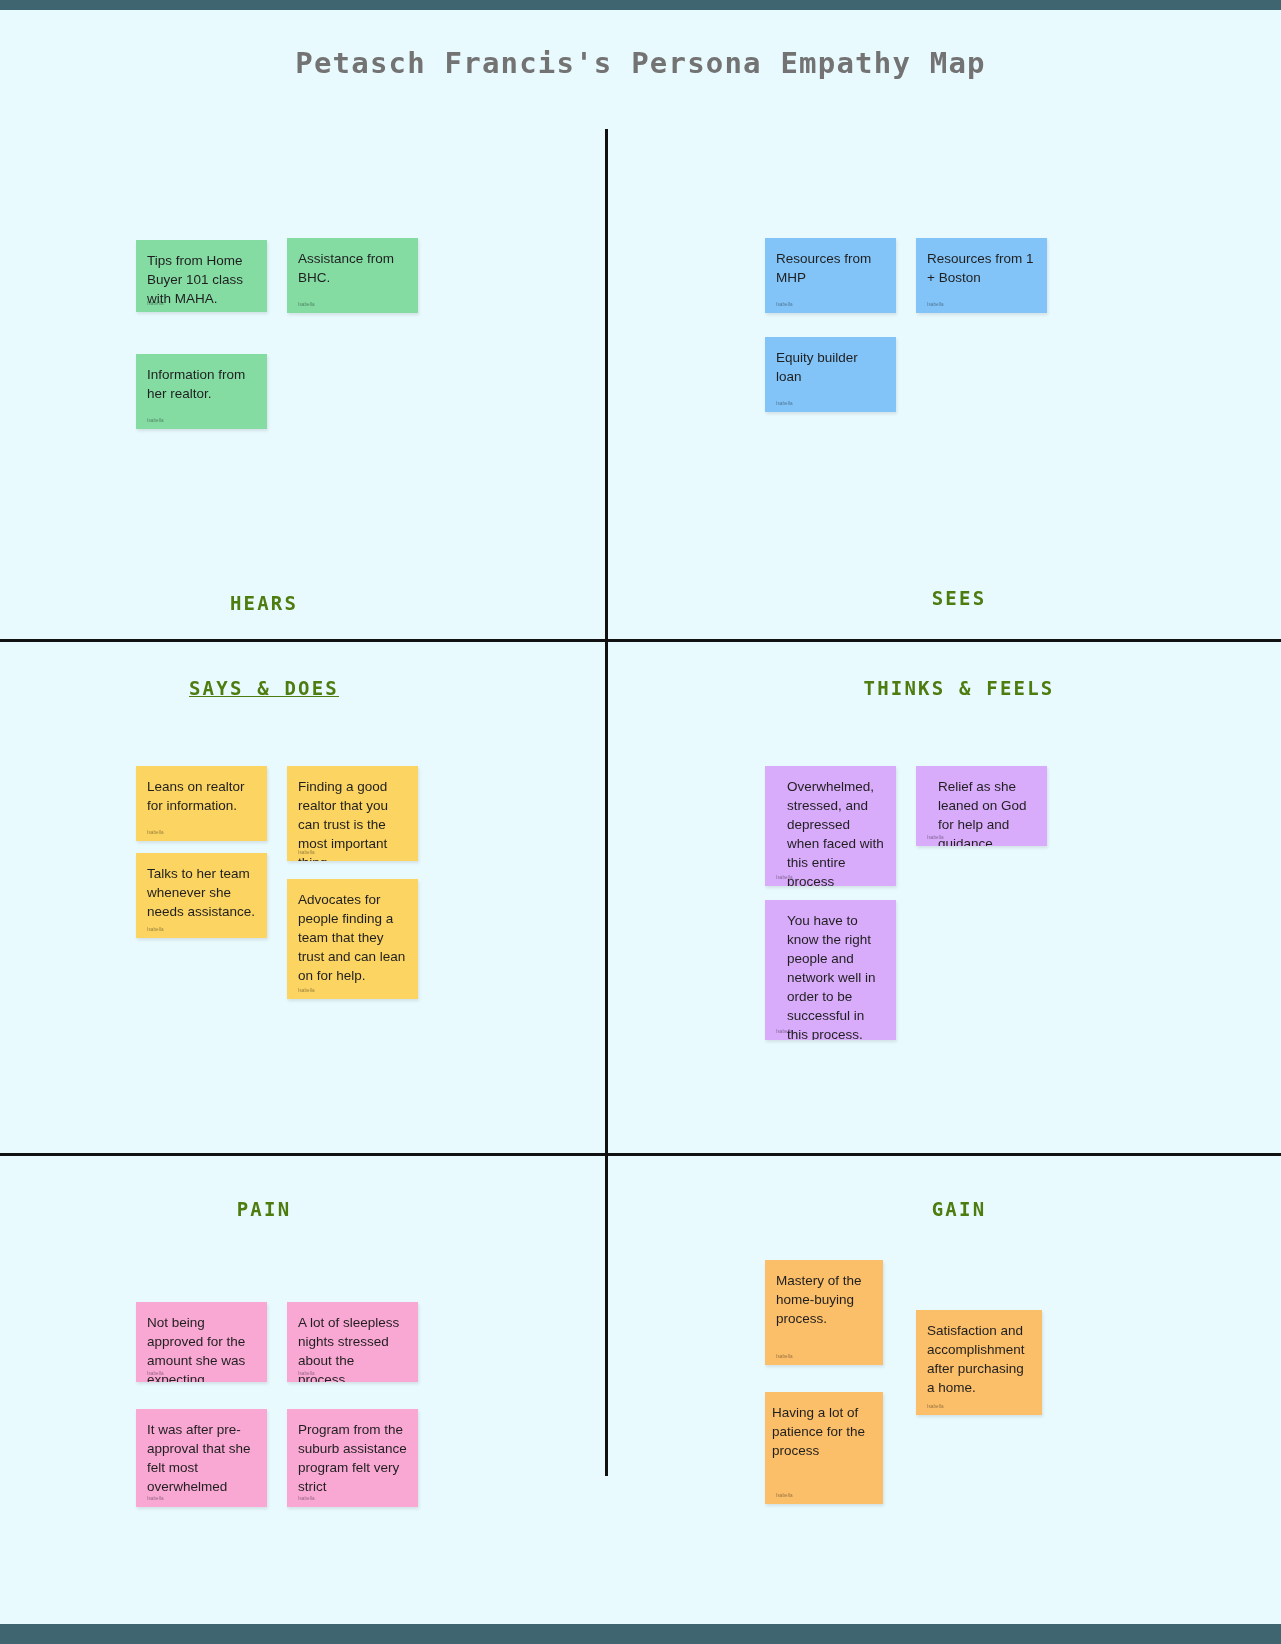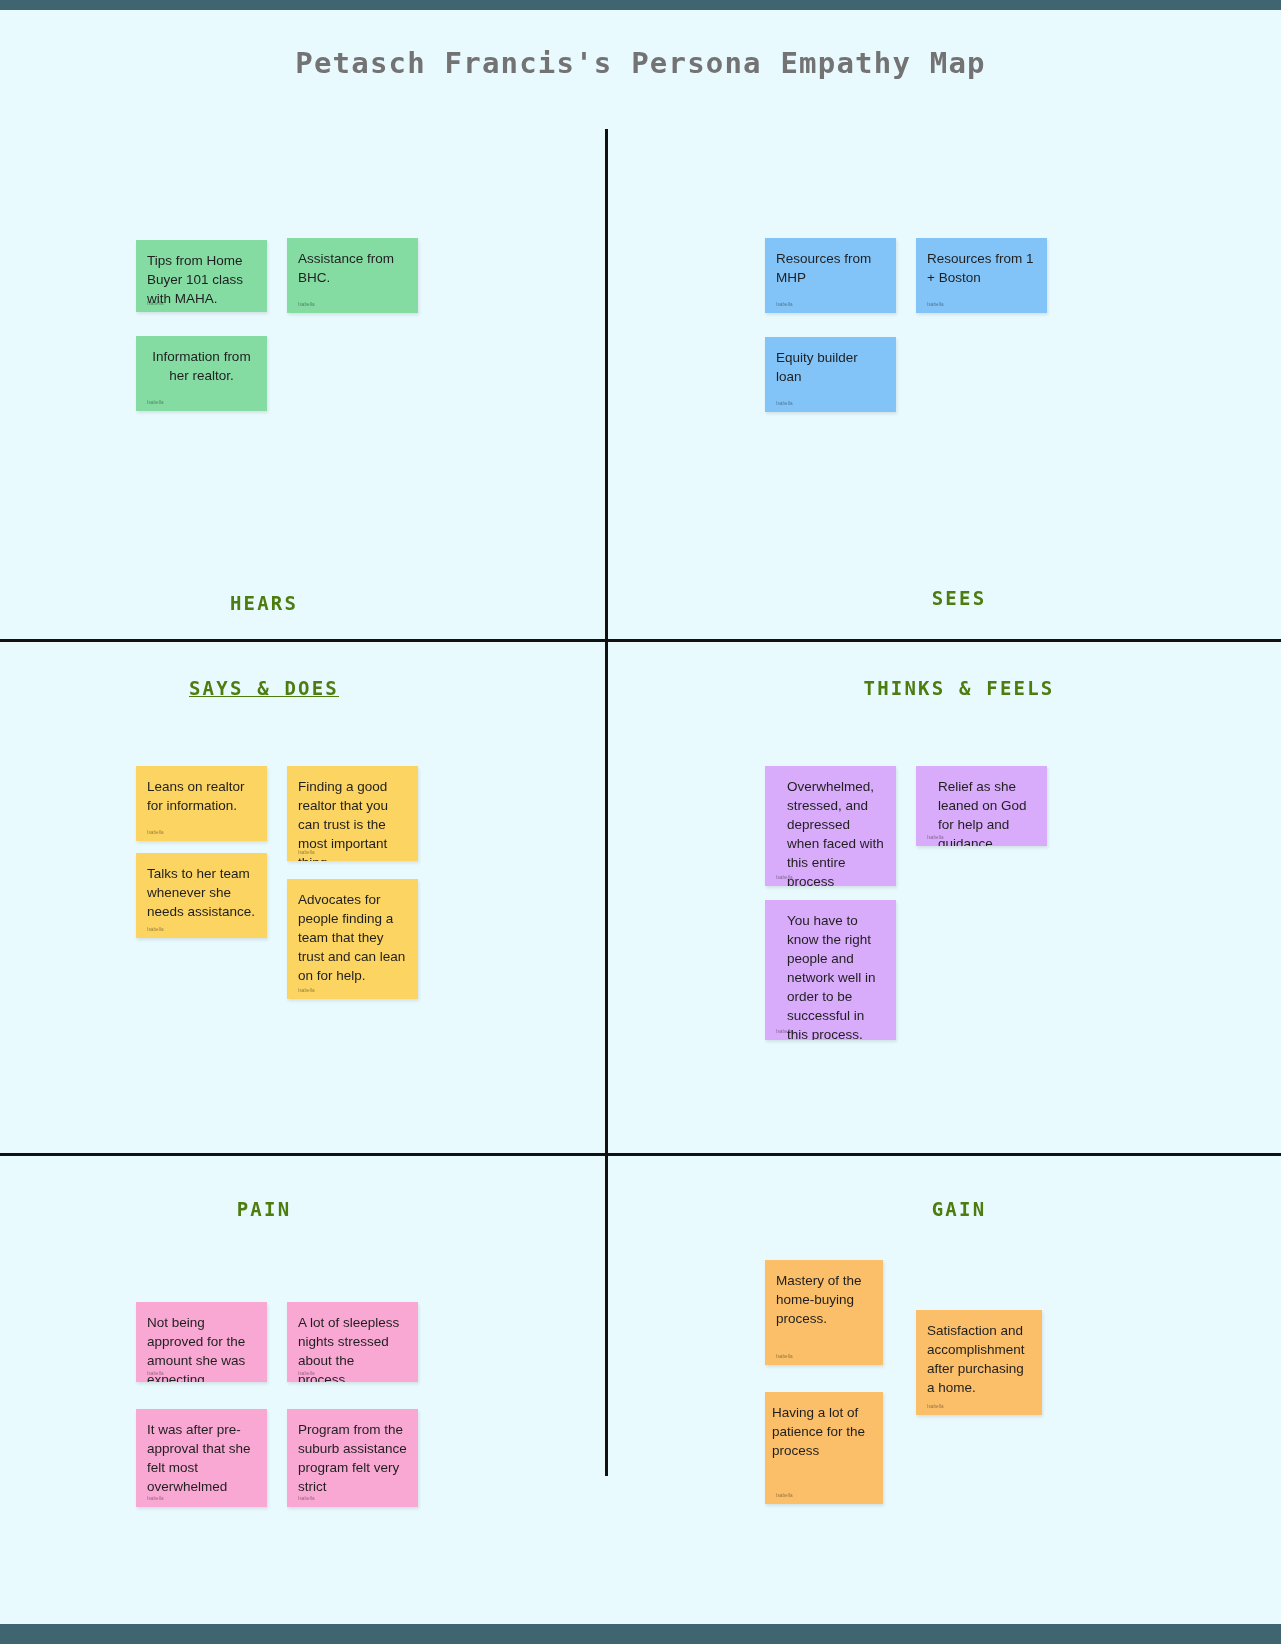--- a/index.html
+++ b/index.html
@@ -135,21 +135,21 @@
   <div class="quad-label" style="left:859px; top:1188px; width:200px;">GAIN</div>
 
   <div class="note c-green" style="left:136px; top:230px; width:131px; height:72px;">
     <span class="note-text">Tips from Home Buyer 101 class with MAHA.</span>
     <span class="note-author">Isabella</span>
   </div>
   <div class="note c-green" style="left:287px; top:228px; width:131px; height:75px;">
     <span class="note-text">Assistance from BHC.</span>
     <span class="note-author">Isabella</span>
   </div>
-  <div class="note c-green" style="left:136px; top:326px; width:131px; height:75px;text-align:center;">
+  <div class="note c-green" style="left:136px; top:344px; width:131px; height:75px;">
     <span class="note-text">Information from her realtor.</span>
     <span class="note-author">Isabella</span>
   </div>
 
   <div class="note c-blue" style="left:765px; top:228px; width:131px; height:75px;">
     <span class="note-text">Resources from MHP</span>
     <span class="note-author">Isabella</span>
   </div>
   <div class="note c-blue" style="left:916px; top:228px; width:131px; height:75px;">
     <span class="note-text">Resources from 1 + Boston</span>

